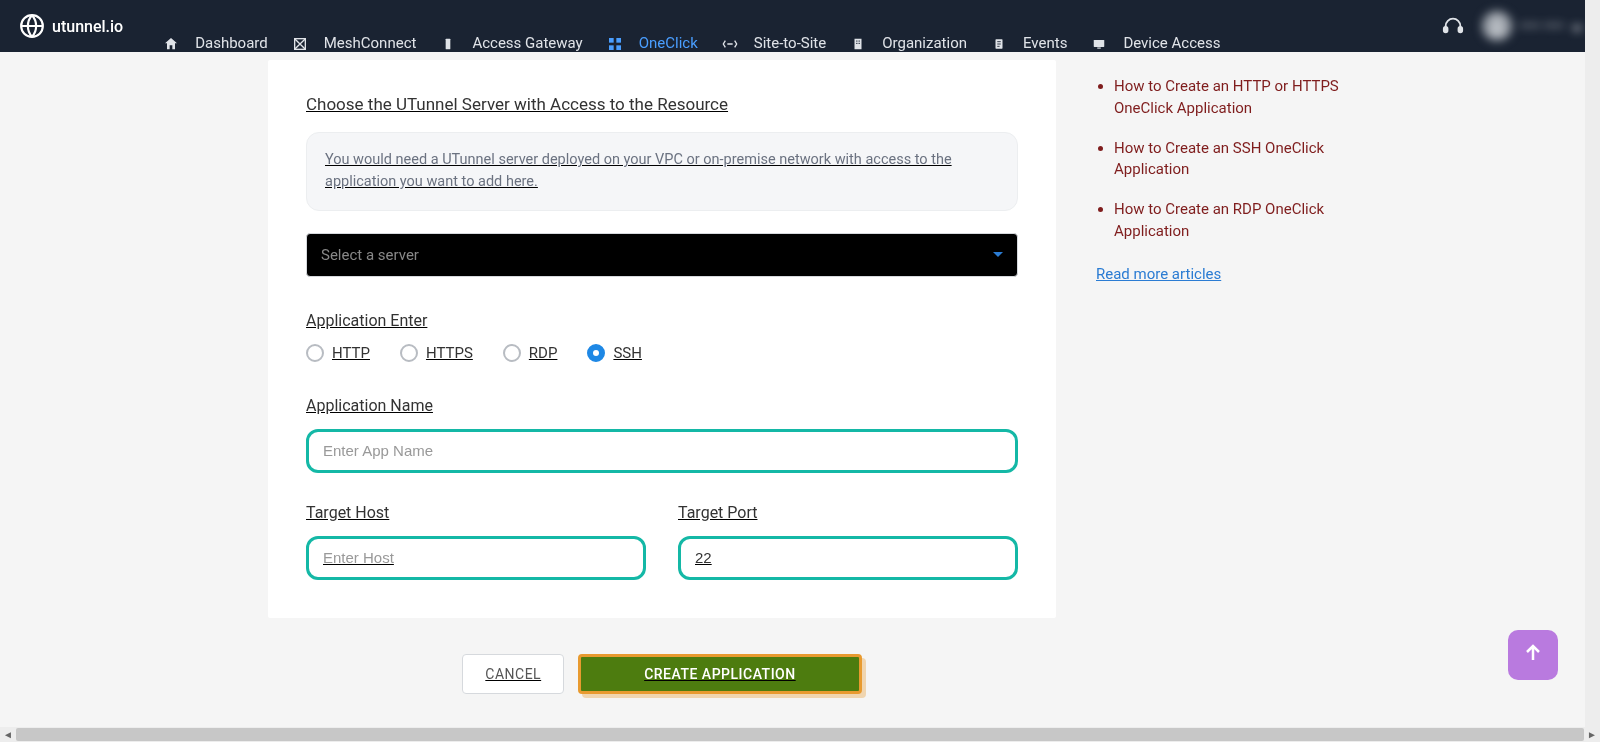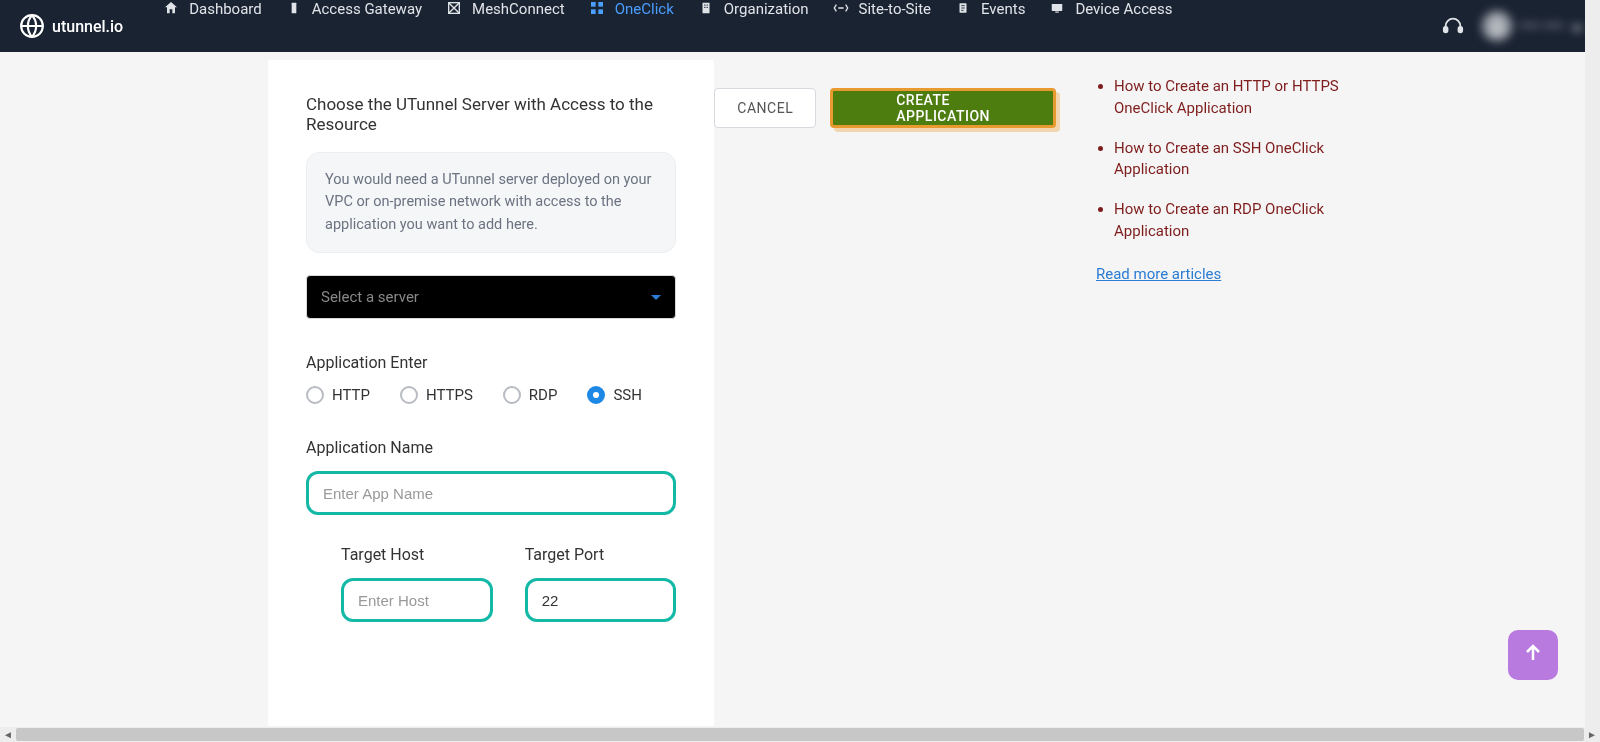--- a/index.html
+++ b/index.html
@@ -34,22 +34,22 @@
     align-items: center;
     justify-content: center;
   }
   .nav-items {
     display: flex;
     gap: 24px;
     flex: 1;
   }
   .nav-item {
     display: flex;
-    align-items: flex-start;
-    gap: 10px;
+    align-items: flex-end;
+    gap: 16px;
     color: #e0e3e8;
     font-size: 15px;
     cursor: pointer;
     position: relative;
     height: 52px;
   }
   .nav-item.active {
     color: #4a9eff;
   }
   .nav-item.active::after {
@@ -104,21 +104,22 @@
   .page-body {
     display: flex;
     padding: 0 0 0 0;
     height: calc(742px - 52px - 16px);
     overflow: auto;
   }
   .main-col {
     margin-left: 268px;
     width: 788px;
     display: flex;
-    flex-direction: row;
+    flex-direction: column;
+    text-decoration: underline;
   }
   .card {
     background: #fff;
     border-radius: 2px;
     padding: 34px 38px 38px 38px;
     margin-top: 8px;
   }
   .section-title {
     font-size: 17px;
     color: #333;
@@ -211,21 +212,20 @@
     padding: 0 14px;
     font-size: 15px;
     color: #333;
     outline: none;
   }
   .text-input::placeholder { color: #999; }
   .form-row2 {
     display: flex;
     gap: 32px;
     margin-top: 30px;
-    margin-left: 35px;
   }
   .form-col {
     flex: 1;
     display: flex;
     flex-direction: column;
   }
   .action-row {
     display: flex;
     justify-content: center;
     gap: 14px;
@@ -346,65 +346,65 @@
     <div class="nav-item">
       <span class="nav-icon">
           <svg viewBox="0 0 24 24" width="16" height="16" fill="#e0e3e8">
             <path d="M12 3l9 8h-3v9h-4v-6H10v6H6v-9H3z"></path>
           </svg>
         </span>
       <span>Dashboard</span>
     </div>
     <div class="nav-item">
       <span class="nav-icon">
-          <svg viewBox="0 0 24 24" width="14" height="16" fill="#e0e3e8">
-            <rect x="8" y="3" width="8" height="18" rx="1"></rect>
-          </svg>
-        </span>
-      <span>Access Gateway</span>
-    </div>
-    <div class="nav-item">
-      <span class="nav-icon">
           <svg viewBox="0 0 24 24" width="16" height="16" fill="none" stroke="#e0e3e8" stroke-width="2">
             <rect x="4" y="4" width="16" height="16"></rect>
             <path d="M4 4l16 16M20 4L4 20"></path>
           </svg>
         </span>
       <span>MeshConnect</span>
+    </div>
+    <div class="nav-item">
+      <span class="nav-icon">
+          <svg viewBox="0 0 24 24" width="14" height="16" fill="#e0e3e8">
+            <rect x="8" y="3" width="8" height="18" rx="1"></rect>
+          </svg>
+        </span>
+      <span>Access Gateway</span>
     </div>
     <div class="nav-item active">
       <span class="nav-icon">
           <svg viewBox="0 0 24 24" width="16" height="16" fill="#4a9eff">
             <rect x="3" y="3" width="7" height="7"></rect>
             <rect x="14" y="3" width="7" height="7"></rect>
             <rect x="3" y="14" width="7" height="7"></rect>
             <rect x="14" y="14" width="7" height="7"></rect>
           </svg>
         </span>
       <span>OneClick</span>
+    </div>
+    <div class="nav-item">
+      <span class="nav-icon">
+          <svg viewBox="0 0 24 24" width="16" height="16" fill="none" stroke="#e0e3e8" stroke-width="2">
+            <path d="M8 12h8M5 7l-3 5 3 5M19 7l3 5-3 5"></path>
+          </svg>
+        </span>
+      <span>Site-to-Site</span>
     </div>
     <div class="nav-item">
       <span class="nav-icon">
           <svg viewBox="0 0 24 24" width="14" height="16" fill="#e0e3e8">
             <rect x="6" y="3" width="12" height="18"></rect>
             <rect x="9" y="6" width="2" height="2" fill="#1a2332"></rect>
             <rect x="13" y="6" width="2" height="2" fill="#1a2332"></rect>
             <rect x="9" y="10" width="2" height="2" fill="#1a2332"></rect>
             <rect x="13" y="10" width="2" height="2" fill="#1a2332"></rect>
           </svg>
         </span>
       <span>Organization</span>
-    </div>
-    <div class="nav-item">
-      <span class="nav-icon">
-          <svg viewBox="0 0 24 24" width="16" height="16" fill="none" stroke="#e0e3e8" stroke-width="2">
-            <path d="M8 12h8M5 7l-3 5 3 5M19 7l3 5-3 5"></path>
-          </svg>
-        </span>
-      <span>Site-to-Site</span>
     </div>
     <div class="nav-item">
       <span class="nav-icon">
           <svg viewBox="0 0 24 24" width="14" height="16" fill="#e0e3e8">
             <rect x="6" y="4" width="12" height="16" rx="1"></rect>
             <path d="M9 8h6M9 12h6M9 16h4" stroke="#1a2332" stroke-width="1.5"></path>
           </svg>
         </span>
       <span>Events</span>
     </div>

